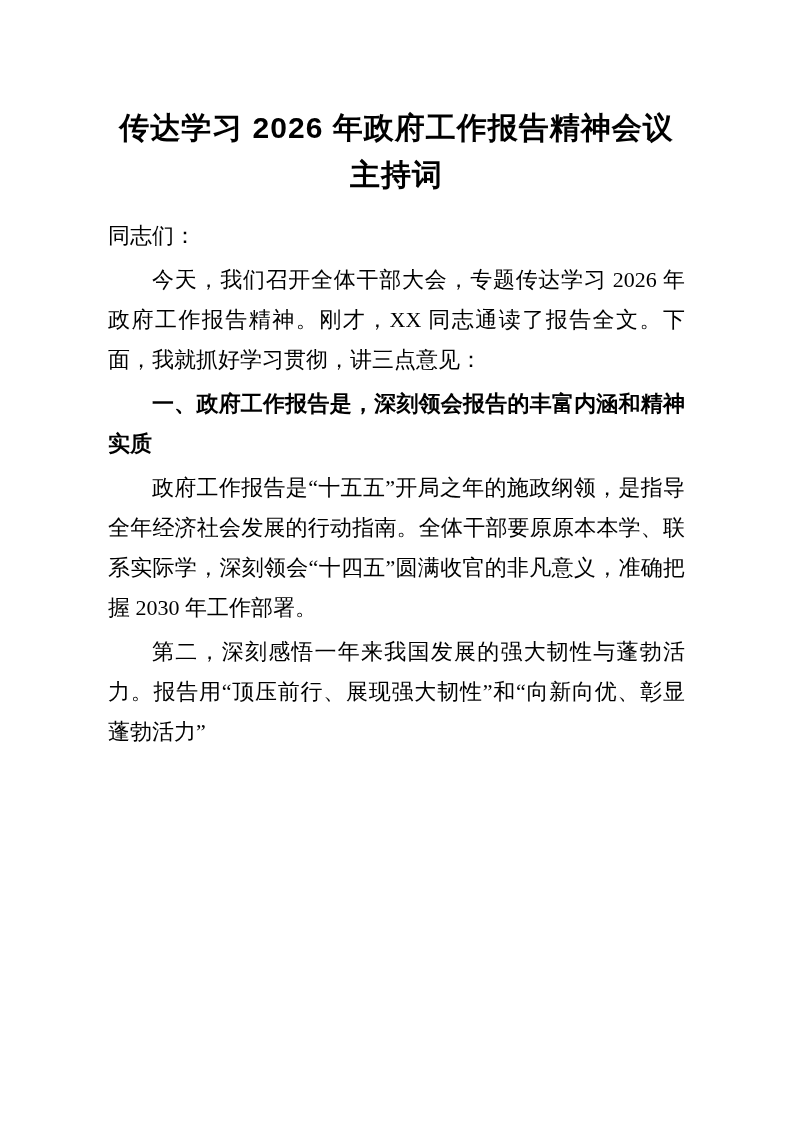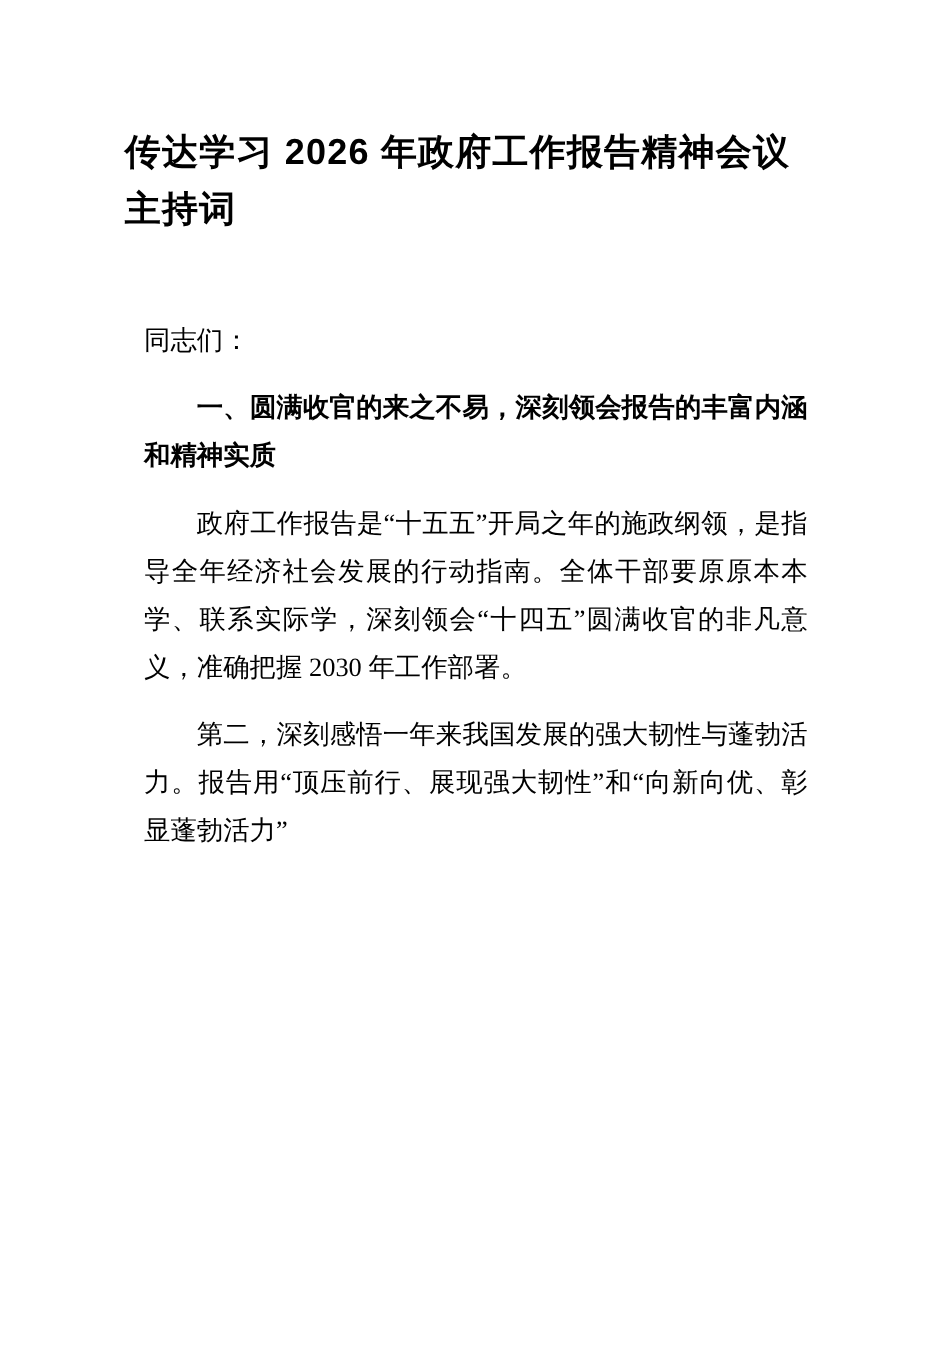--- a/index.html
+++ b/index.html
@@ -16,30 +16,31 @@
     box-sizing: border-box;
     padding: 104px 104px 30px 104px;
     overflow: hidden;
     font-family: "Liberation Serif", "DejaVu Serif", serif;
     color: #000000;
   }
   .doc-title {
     font-family: "Liberation Sans", "DejaVu Sans", sans-serif;
     font-size: 30px;
     font-weight: bold;
+    text-align: center;
     line-height: 47px;
-    margin: 0 0 66px 0;
+    margin: 0 0 18px 0;
     letter-spacing: 1px;
   }
   .doc-body {
     font-size: 22px;
     line-height: 40px;
   }
   .para {
-    margin: 16px;
+    margin: 4px;
     text-align: justify;
     text-indent: 2em;
     word-break: break-all;
   }
   .para.no-indent {
     text-indent: 0;
   }
   .para.heading {
     font-family: "Liberation Sans", "DejaVu Sans", sans-serif;
     font-weight: bold;
@@ -49,22 +50,23 @@
 <body>
 
 <div class="page">
 
   <h1 class="doc-title">传达学习 2026 年政府工作报告精神会议主持词</h1>
 
   <div class="doc-body">
 
     <p class="para no-indent">同志们：</p>
 
+    <p class="para">今天，我们召开全体干部大会，专题传达学习 2026 年政府工作报告精神。刚才，XX 同志通读了报告全文。下面，我就抓好学习贯彻，讲三点意见：</p>
 
-    <p class="para heading">一、圆满收官的来之不易，深刻领会报告的丰富内涵和精神实质</p>
+    <p class="para heading">一、政府工作报告是，深刻领会报告的丰富内涵和精神实质</p>
 
     <p class="para">政府工作报告是“十五五”开局之年的施政纲领，是指导全年经济社会发展的行动指南。全体干部要原原本本学、联系实际学，深刻领会“十四五”圆满收官的非凡意义，准确把握 2030 年工作部署。</p>
 
 
     <p class="para">第二，深刻感悟一年来我国发展的强大韧性与蓬勃活力。报告用“顶压前行、展现强大韧性”和“向新向优、彰显蓬勃活力”</p>
 
   </div>
 
 </div>
 

